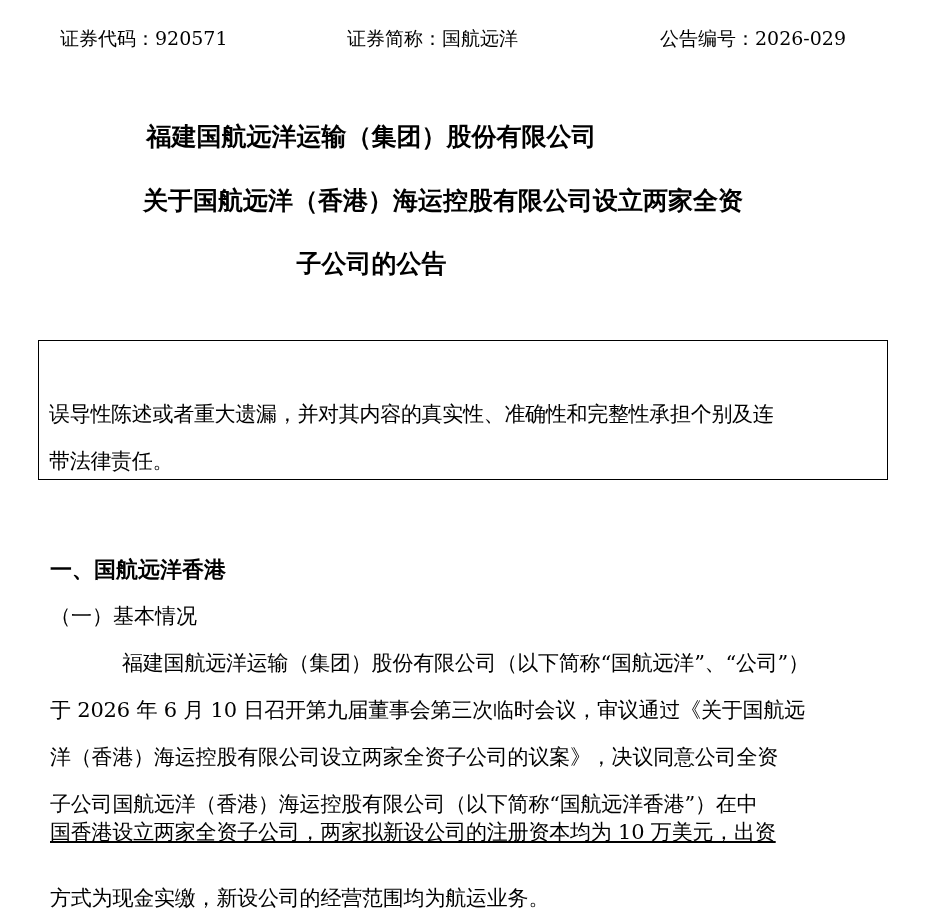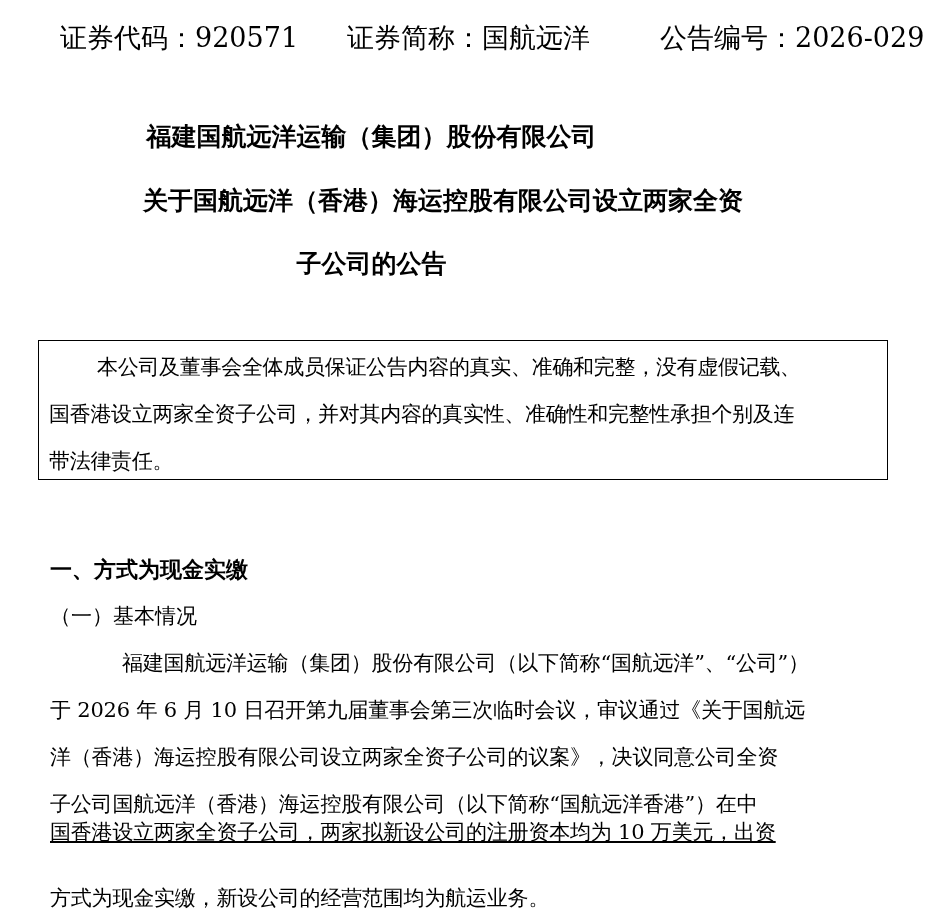--- a/index.html
+++ b/index.html
@@ -14,21 +14,21 @@
       overflow: hidden;
       font-family: "DejaVu Serif", "Liberation Serif", serif;
       color: #000000;
     }
     .header-line {
       position: absolute;
       top: 22px;
       left: 0;
       width: 927px;
       height: 32px;
-      font-size: 27px;
+      font-size: 19px;
       line-height: 32px;
     }
     .header-line span {
       position: absolute;
       top: 0;
       white-space: nowrap;
     }
     .hdr-code { left: 60px; }
     .hdr-abbr { left: 347px; }
     .hdr-no { left: 660px; }
@@ -109,26 +109,25 @@
   <span class="hdr-code">证券代码：920571</span>
   <span class="hdr-abbr">证券简称：国航远洋</span>
   <span class="hdr-no">公告编号：2026-029</span>
 </div>
 
 <div class="title title-1">福建国航远洋运输（集团）股份有限公司</div>
 <div class="title title-2">关于国航远洋（香港）海运控股有限公司设立两家全资</div>
 <div class="title title-3">子公司的公告</div>
 
 <div class="disclaimer-box">
-  <div class="line dl-1">本公司及董事会全体成员保证公告内容的真实、准确和完整，没有虚假记载、</div>
-  <div class="line dl-2">国香港设立两家全资子公司，并对其内容的真实性、准确性和完整性承担个别及连</div>
+  <div class="line dl-2">误导性陈述或者重大遗漏，并对其内容的真实性、准确性和完整性承担个别及连</div>
   <div class="line dl-3">带法律责任。</div>
 </div>
 
-<div class="section-heading">一、方式为现金实缴</div>
+<div class="section-heading">一、国航远洋香港</div>
 <div class="sub-heading">（一）基本情况</div>
 
 <div class="body-line bl-1">福建国航远洋运输（集团）股份有限公司（以下简称“国航远洋”、“公司”）</div>
 <div class="body-line bl-2">于 2026 年 6 月 10 日召开第九届董事会第三次临时会议，审议通过《关于国航远</div>
 <div class="body-line bl-3">洋（香港）海运控股有限公司设立两家全资子公司的议案》，决议同意公司全资</div>
 <div class="body-line bl-4">子公司国航远洋（香港）海运控股有限公司（以下简称“国航远洋香港”）在中</div>
 <div class="body-line bl-5">国香港设立两家全资子公司，两家拟新设公司的注册资本均为 10 万美元，出资</div>
 <div class="body-line bl-6">方式为现金实缴，新设公司的经营范围均为航运业务。</div>
 
 </body></html>

